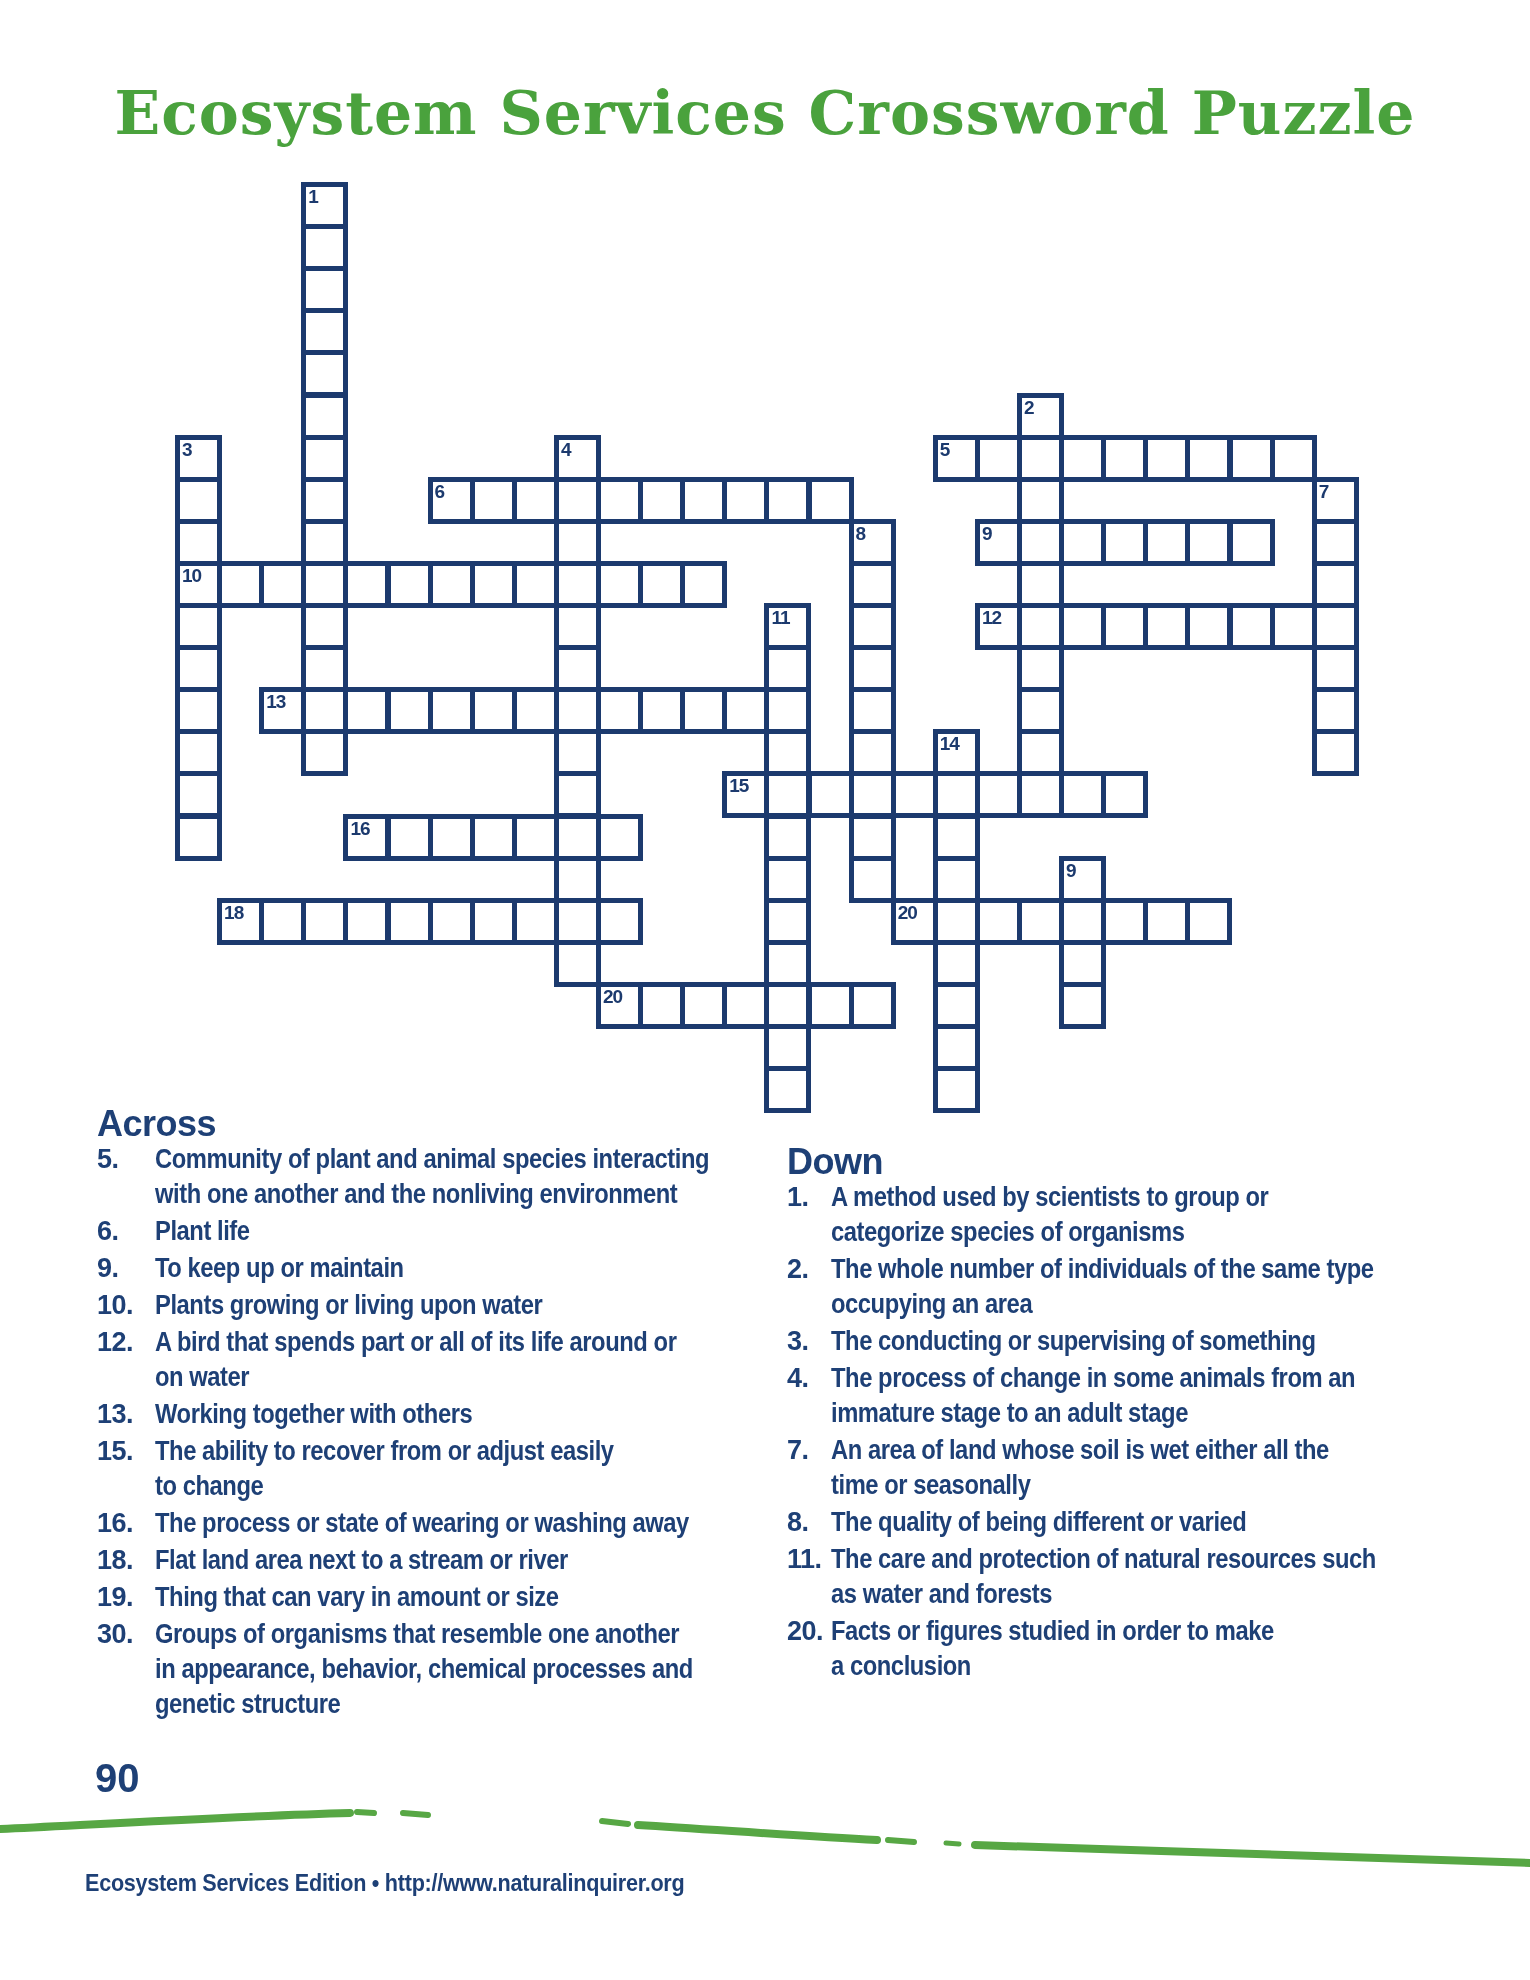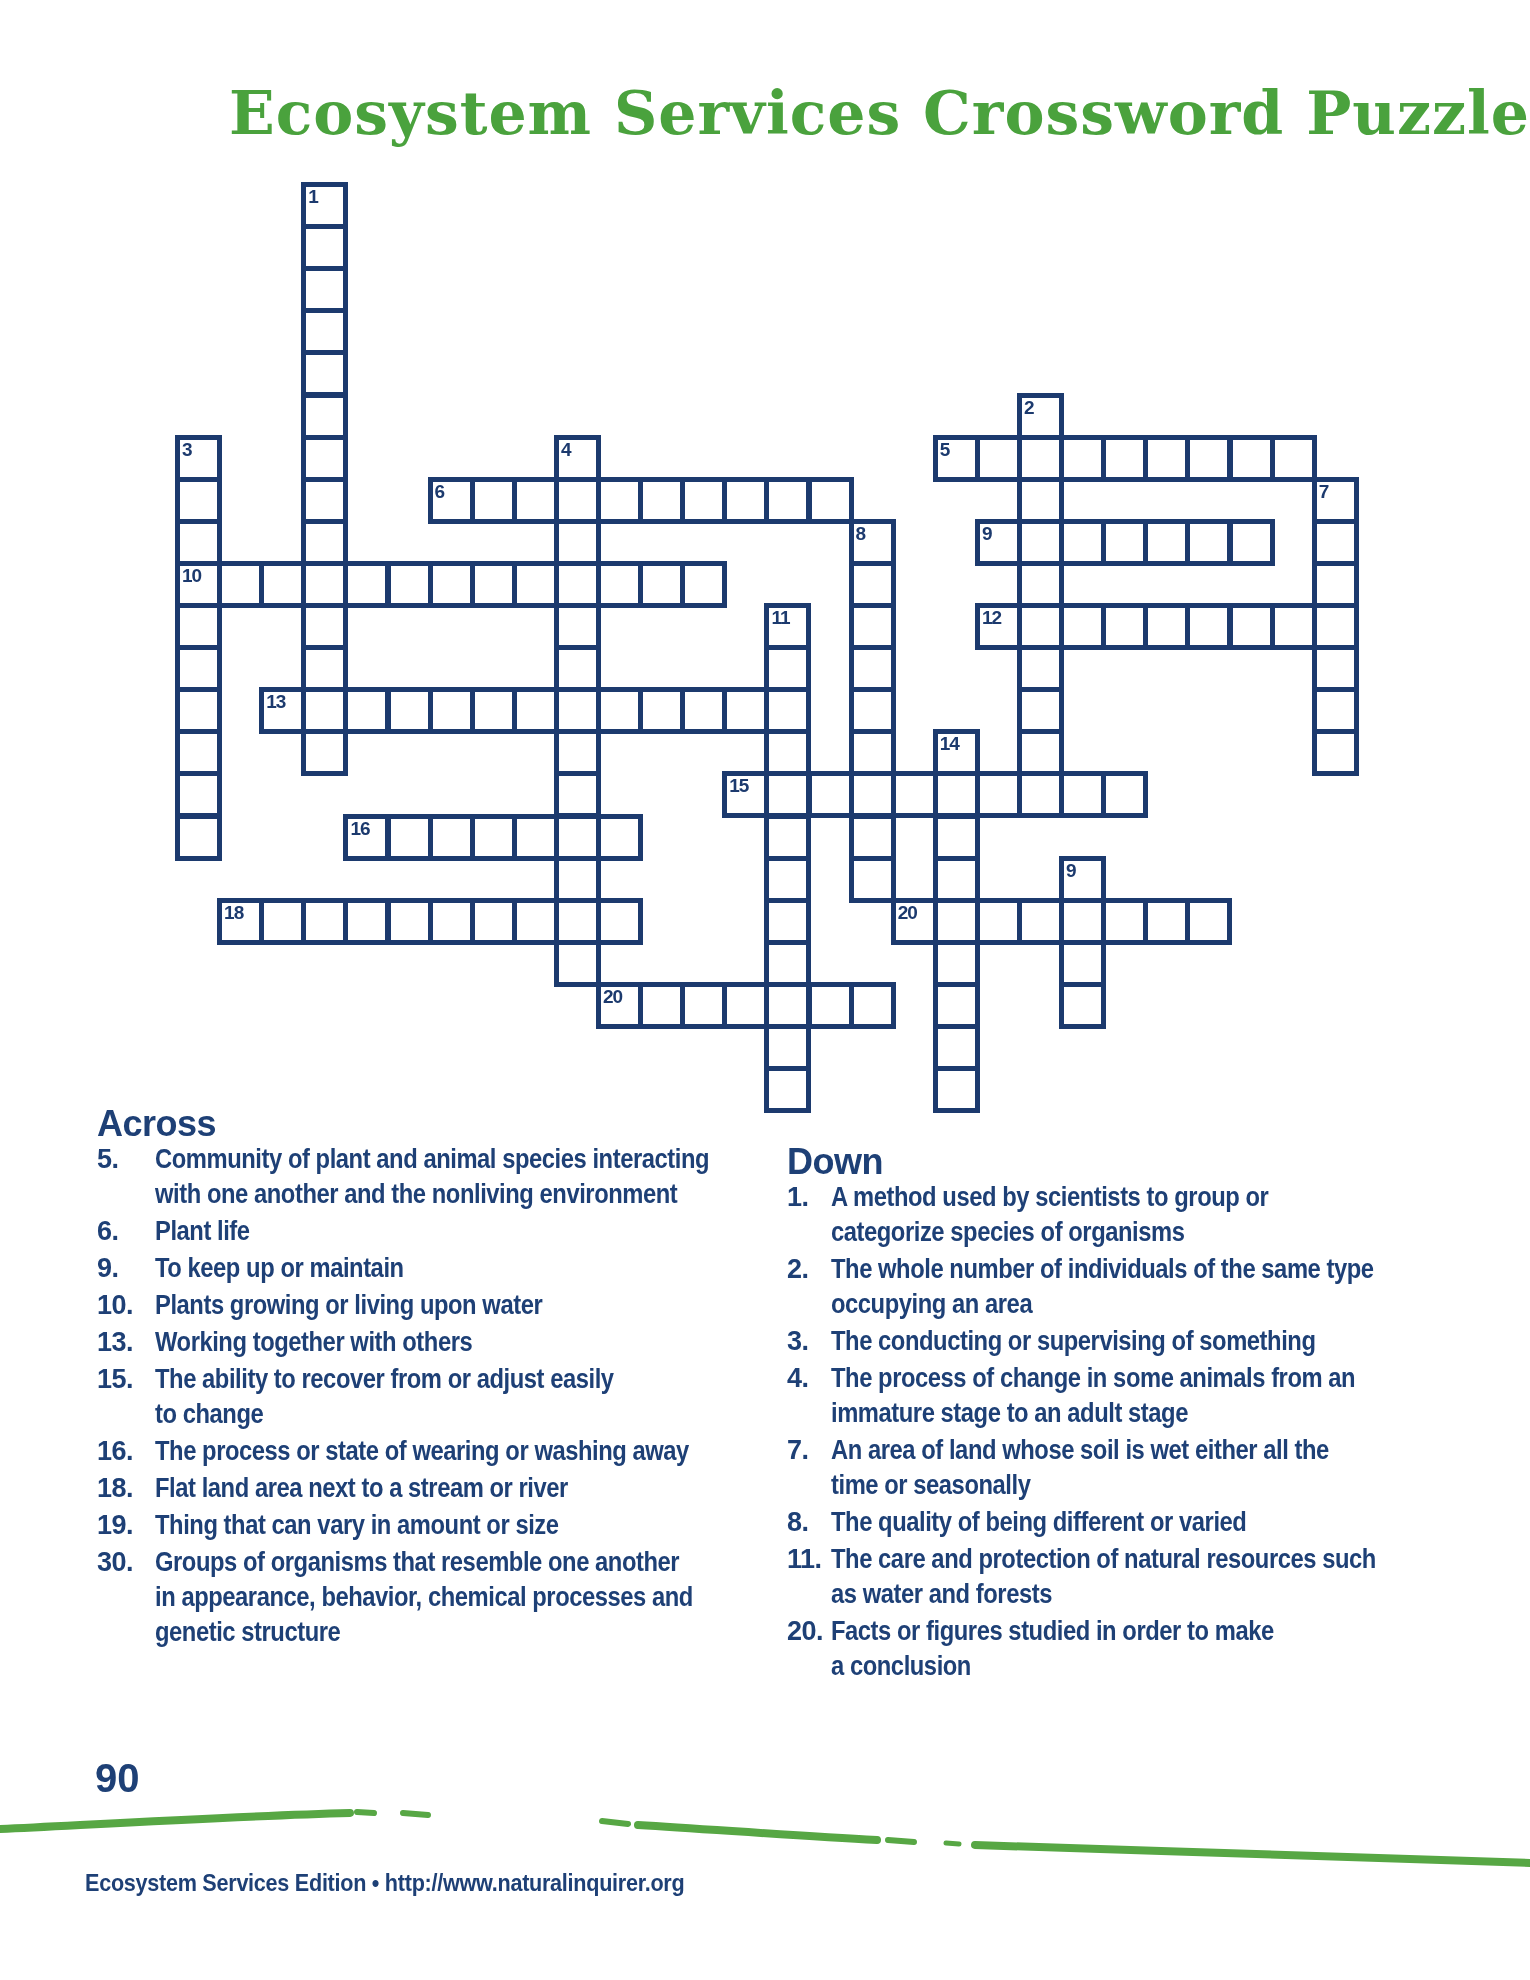--- a/index.html
+++ b/index.html
@@ -7,21 +7,21 @@
     --grid:#1c3a6e;
     --title-green:#4aa23d;
     --line-green:#57a744;
   }
   html,body{margin:0;padding:0;background:#e8e8e8;}
   #page{
     position:relative;width:1530px;height:1980px;background:#ffffff;
     overflow:hidden;font-family:"Liberation Sans",sans-serif;
   }
   .title{
-    position:absolute;top:78px;left:0;width:100%;text-align:right;
+    position:absolute;top:78px;left:0;width:100%;text-align:center;
     font-family:"DejaVu Serif",serif;font-weight:bold;font-size:60px;
     color:var(--title-green);letter-spacing:1px;white-space:nowrap;
   }
   
   #grid{position:absolute;left:0;top:0;width:100%;height:100%;}
   .cell{
     position:absolute;box-sizing:border-box;background:transparent;
     border-style:solid;border-color:var(--grid);
   }
   .cellnum{
@@ -273,20 +273,25 @@
         </div>
         <div class="clue">
           <span class="cnum">9.</span>
           <span class="ctext">To keep up or maintain</span>
         </div>
         <div class="clue">
           <span class="cnum">10.</span>
           <span class="ctext">Plants growing or living upon water</span>
         </div>
         <div class="clue">
+          <span class="cnum">12.</span>
+          <span class="ctext">A bird that spends part or all of its life around or
+on water</span>
+        </div>
+        <div class="clue">
           <span class="cnum">13.</span>
           <span class="ctext">Working together with others</span>
         </div>
         <div class="clue">
           <span class="cnum">15.</span>
           <span class="ctext">The ability to recover from or adjust easily
 to change</span>
         </div>
         <div class="clue">
           <span class="cnum">16.</span>

